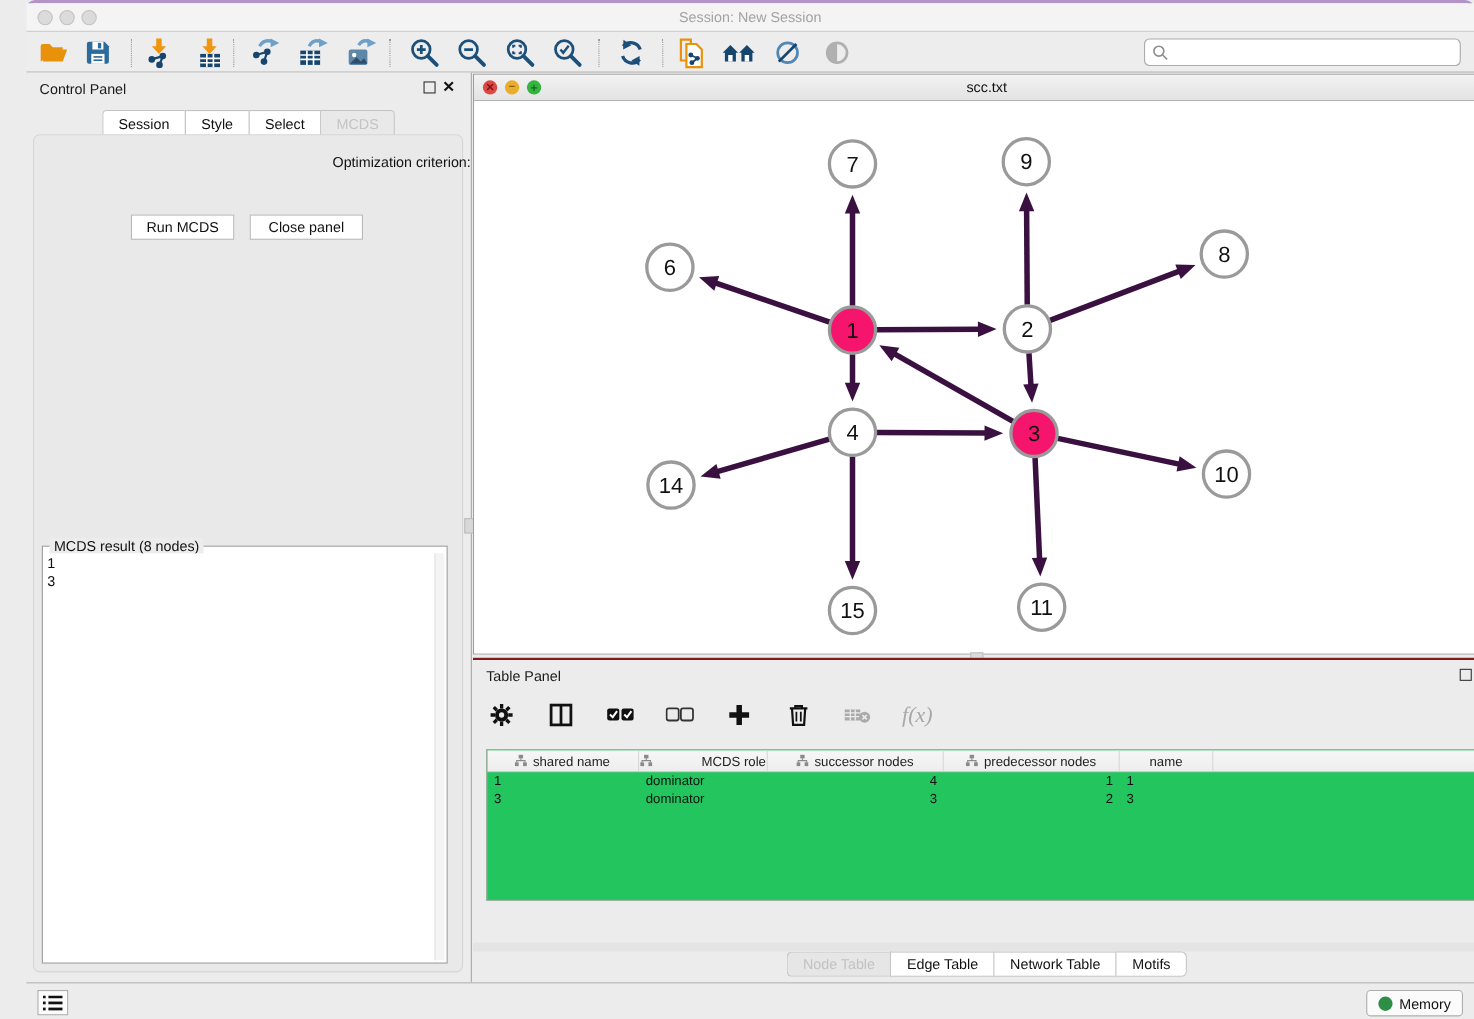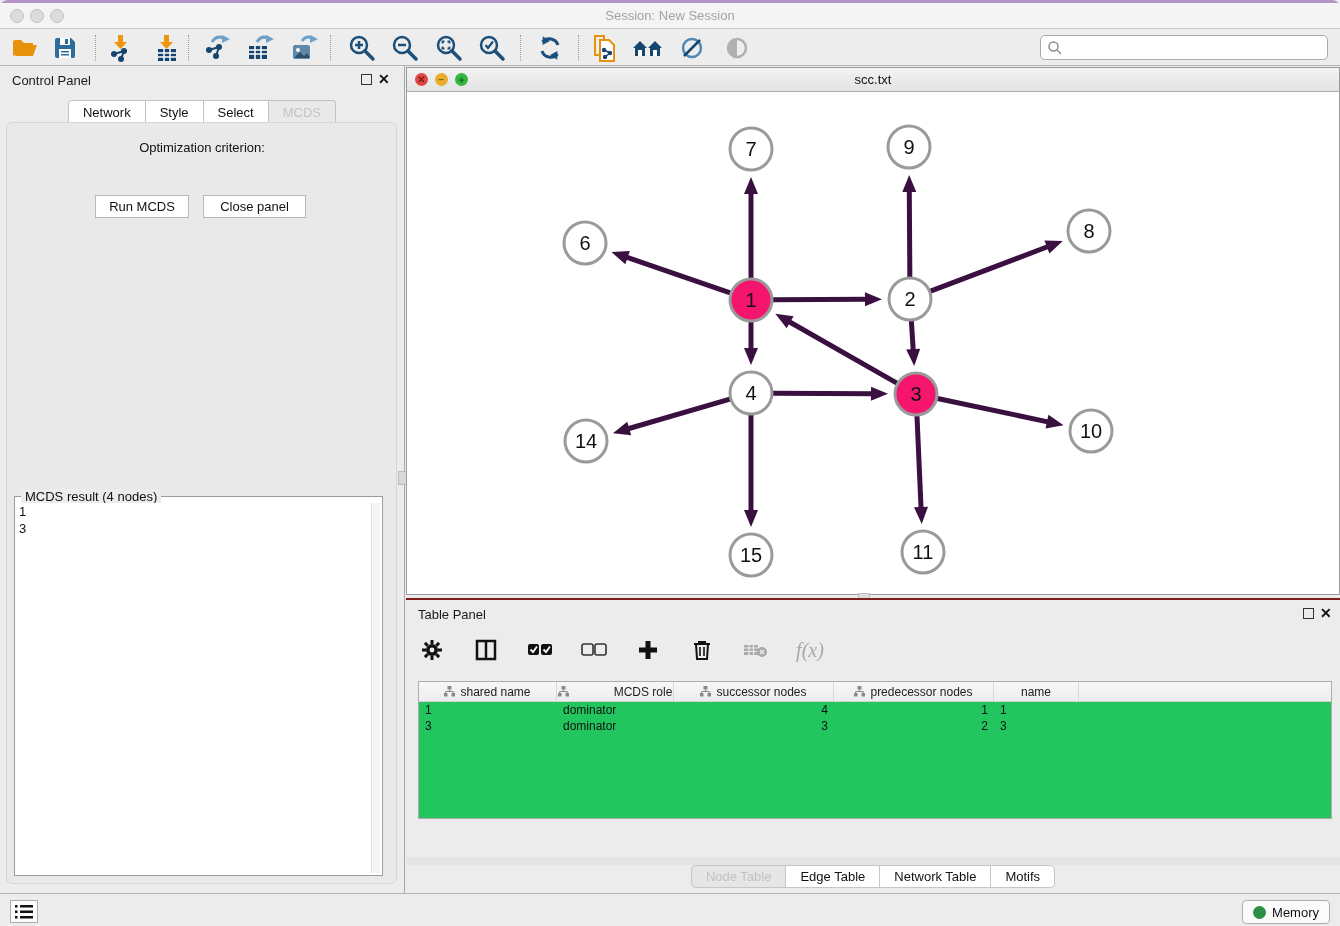--- a/index.html
+++ b/index.html
@@ -1,17 +1,17 @@
 <!DOCTYPE html>
 <html><head>
 <meta charset="utf-8">
 <style>
   * { margin:0; padding:0; box-sizing:border-box; }
   html,body { width:1340px; height:926px; font-family:"Liberation Sans", sans-serif; background:#ECECEC; overflow:hidden; }
-  .app { position:absolute; inset:0; background:#ECECEC; border-top:3px solid #B493C6; border-radius:8px 8px 0 0; }
+  .app { position:absolute; inset:0; background:#ECECEC; border-top:3px solid #B493C6; border-radius:8px 8px 0 0;margin-left:24px; }
 
   
   .titlebar { position:absolute; left:0; top:0; width:100%; height:26px; background:#F5F4F5; border-bottom:1px solid #C9C9C9; }
   .tl-dot { position:absolute; top:6px; width:14px; height:14px; border-radius:50%; background:#DBDBDB; border:1px solid #C2C2C2; }
   .win-title { position:absolute; top:5px; width:100%; text-align:center; font-size:13px; color:#A3A3A3; }
 
   
   .toolbar { position:absolute; left:0; top:26px; width:100%; height:37px; background:#EDEDED; border-bottom:1px solid #B3B3B3; }
   .tbtn { position:absolute; top:4px; width:34px; height:30px; display:flex; align-items:center; justify-content:center; }
   .tsep { position:absolute; top:6px; height:26px; border-left:1px dotted #9B9B9B; }
@@ -23,21 +23,21 @@
   .panel-header { position:absolute; left:0; top:0; width:100%; height:28px; }
   .panel-title { position:absolute; left:12px; top:7px; font-size:13px; color:#1A1A1A; }
   .float-icon { position:absolute; top:8px; width:11px; height:11px; border:1.5px solid #333; }
   .close-icon { position:absolute; top:6px; font-size:14px; font-weight:bold; color:#111; line-height:14px; }
   .ctl-tabs { position:absolute; top:34px; left:0; width:100%; display:flex; justify-content:center; }
   .ctl-tab { font-size:13px; padding:4px 14px; background:#FFF; border:1px solid #C2C2C2; border-right:none; color:#111; }
   .ctl-tab:first-child { border-radius:4px 0 0 0; }
   .ctl-tab:last-child { border-right:1px solid #C2C2C2; border-radius:0 4px 0 0; }
   .ctl-tab.disabled-active { background:#E9E9E9; color:#C4C4C4; border-bottom-color:#E9E9E9; }
   .ctl-body { position:absolute; left:6px; right:7px; top:56px; bottom:9px; background:#E9E9E9; border:1px solid #D6D6D6; border-radius:6px; }
-  .opt-label { position:absolute; top:74px; width:100%; text-align:center; font-size:13px; color:#111; }
+  .opt-label { position:absolute; top:74px; width:100%; text-align:right; font-size:13px; color:#111; }
   .dropdown { position:absolute; left:44px; top:95px; width:312px; height:24px; background:#FFF; border:1px solid #B8B8B8; border-radius:6px; font-size:13px; display:flex; align-items:center; padding-left:10px; color:#111; }
   .dd-stepper { position:absolute; right:8px; top:2px; font-size:9px; color:#666; line-height:9px; text-align:center; }
   .btn { position:absolute; height:23px; background:#FFF; border:1px solid #B8B8B8; border-radius:0; font-size:13px; color:#111; display:flex; align-items:center; justify-content:center; }
   .result-box { position:absolute; left:14px; top:430px; width:369px; height:380px; border:1px solid #9A9A9A; background:#FFF; }
   .result-legend { position:absolute; left:6px; top:-8px; background:#ECECEC; padding:0 4px; font-size:13px; color:#111; }
   .result-area { position:absolute; inset:6px 12px 2px 4px; background:#FFF; font-size:13px; line-height:17px; color:#111; overflow:hidden; }
   .result-scroll { position:absolute; right:2px; top:6px; bottom:2px; width:9px; background:#F4F4F4; border-left:1px solid #E2E2E2; }
   .v-splitter-handle { position:absolute; left:398px; top:468px; width:9px; height:14px; background:#D8D8D8; border:1px solid #BDBDBD; }
 
   
@@ -222,31 +222,31 @@
     </div>
   </div>
 
   <div class="control-panel">
     <div class="panel-header">
       <span class="panel-title">Control Panel</span>
       <span class="float-icon" style="left:361px"></span>
       <span class="close-icon" style="left:378px">✕</span>
     </div>
     <div class="ctl-tabs" id="ctl-tabs">
-        <div class="ctl-tab">Network</div>
+        <div class="ctl-tab">Session</div>
         <div class="ctl-tab">Style</div>
         <div class="ctl-tab">Select</div>
         <div class="ctl-tab disabled-active">MCDS</div>
       </div>
     <div class="ctl-body"></div>
     <div class="opt-label">Optimization criterion:</div>
     <button class="btn" style="left:95px; top:129px; width:94px">Run MCDS</button>
     <button class="btn" style="left:203px; top:129px; width:103px">Close panel</button>
     <div class="result-box">
-      <span class="result-legend">MCDS result (4 nodes)</span>
+      <span class="result-legend">MCDS result (8 nodes)</span>
       <div class="result-area" id="result-area">
           <div>1</div>
           <div>3</div>
         </div>
       <div class="result-scroll"></div>
     </div>
   </div>
   <div class="v-splitter-handle"></div>
 
   <div class="net-window">

